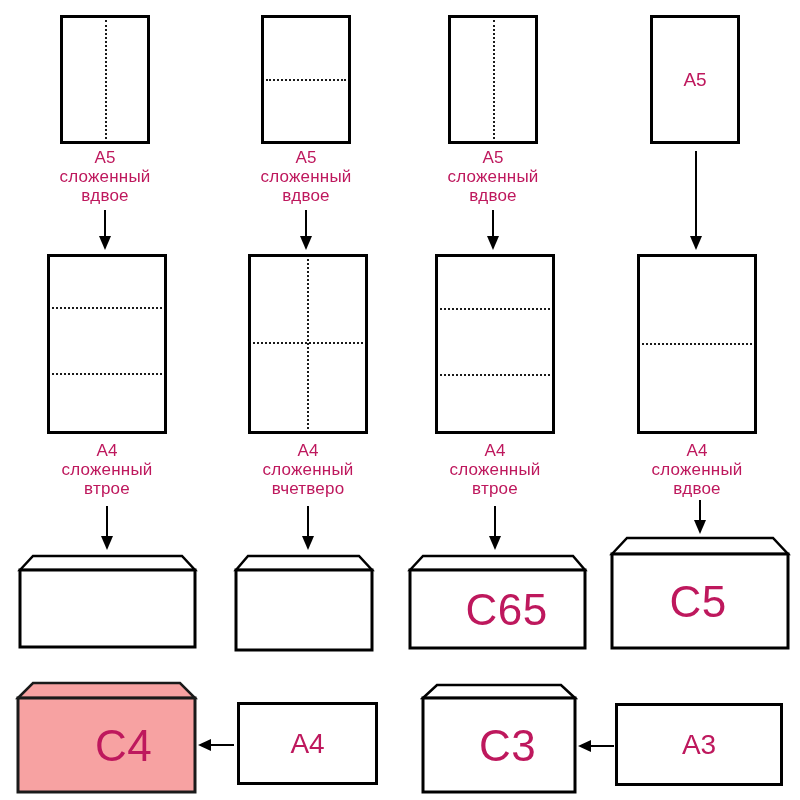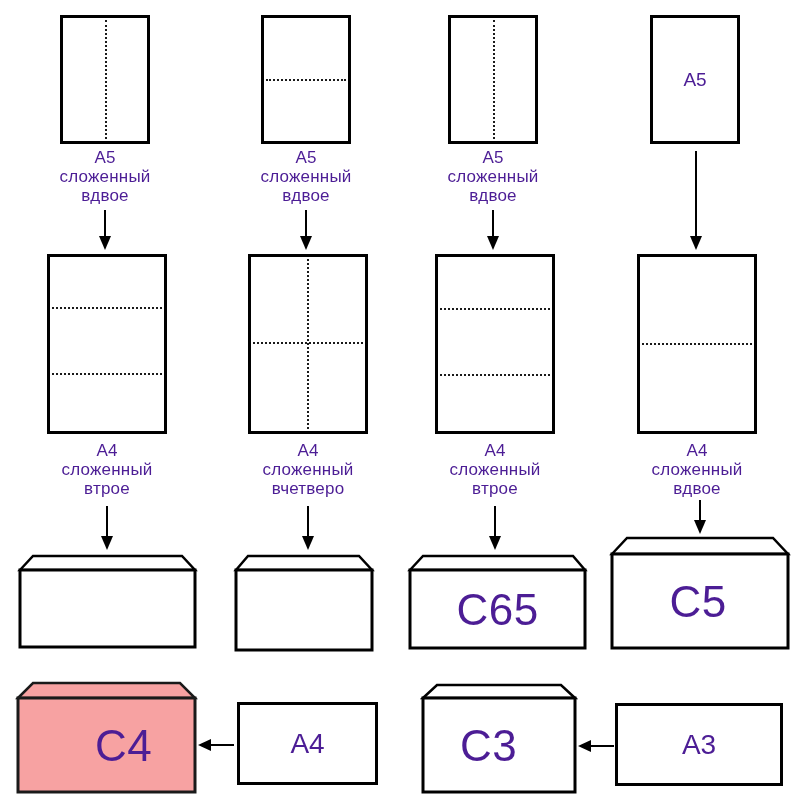--- a/index.html
+++ b/index.html
@@ -1,21 +1,21 @@
 <!DOCTYPE html>
 <html><head>
 <meta charset="utf-8">
 <style>
   html,body { margin:0; padding:0; }
   .diagram {
     position: relative;
     width: 800px; height: 800px;
     background: #ffffff;
     font-family: "Liberation Sans", sans-serif;
-    color: #4c1d95;
+    color: #be185d;
     overflow: hidden;
   }
   .sheet {
     position: absolute;
     border: 3px solid #000;
     background: #fff;
     box-sizing: border-box;
   }
   .fold-v {
     position: absolute; top: 2px; bottom: 2px; width: 0;
@@ -156,21 +156,21 @@
 
   <svg class="arrow" style="left:233px; top:553px;" width="142" height="100">
     <polygon points="3,17 15,3 126,3 139,17" fill="#ffffff" stroke="#000" stroke-width="2.5"></polygon>
     <rect x="3" y="17" width="136" height="80" fill="#ffffff" stroke="#000" stroke-width="3"></rect>
   </svg>
 
   <svg class="arrow" style="left:407px; top:553px;" width="181" height="98">
     <polygon points="3,17 16,3 166,3 178,17" fill="#ffffff" stroke="#000" stroke-width="2.5"></polygon>
     <rect x="3" y="17" width="175" height="78" fill="#ffffff" stroke="#000" stroke-width="3"></rect>
   </svg>
-  <div class="env-label xl" style="left:410px; top:572px; width:175px; height:76px;">C65</div>
+  <div class="env-label xl" style="left:410px; top:572px; width:175px; height:76px;padding-left:9px;">C65</div>
 
   <svg class="arrow" style="left:609px; top:535px;" width="182" height="116">
     <polygon points="3,19 18,3 164,3 179,19" fill="#ffffff" stroke="#000" stroke-width="2.5"></polygon>
     <rect x="3" y="19" width="176" height="94" fill="#ffffff" stroke="#000" stroke-width="3"></rect>
   </svg>
   <div class="env-label xl" style="left:612px; top:556px; width:172px; height:92px;">C5</div>
 
   <svg class="arrow" style="left:15px; top:680px;" width="183" height="115">
     <polygon points="3,18 18,3 165,3 180,18" fill="#f7a2a2" stroke="#1a1a1a" stroke-width="2.5"></polygon>
     <rect x="3" y="18" width="177" height="94" fill="#f7a2a2" stroke="#1a1a1a" stroke-width="3"></rect>
@@ -183,21 +183,21 @@
 
   <svg class="arrow" style="left:198px; top:737px;" width="36" height="16">
     <line x1="36" y1="8" x2="11" y2="8" stroke="#000" stroke-width="2"></line>
     <polygon points="13,2 13,14 0,8" fill="#000"></polygon>
   </svg>
 
   <svg class="arrow" style="left:420px; top:682px;" width="158" height="113">
     <polygon points="3,16 17,3 141,3 155,16" fill="#ffffff" stroke="#000" stroke-width="2.5"></polygon>
     <rect x="3" y="16" width="152" height="94" fill="#ffffff" stroke="#000" stroke-width="3"></rect>
   </svg>
-  <div class="env-label xl" style="left:418px; top:700px; width:141px; height:92px;text-align:right;">C3</div>
+  <div class="env-label xl" style="left:437px; top:700px; width:141px; height:92px;text-align:right;">C3</div>
 
   <div class="sheet" style="left:615px; top:703px; width:168px; height:83px;">
     <div class="sheet-label-big" style="left:0; top:0; right:0; bottom:0;">А3</div>
   </div>
 
   <svg class="arrow" style="left:578px; top:738px;" width="36" height="16">
     <line x1="36" y1="8" x2="11" y2="8" stroke="#000" stroke-width="2"></line>
     <polygon points="13,2 13,14 0,8" fill="#000"></polygon>
   </svg>
 

